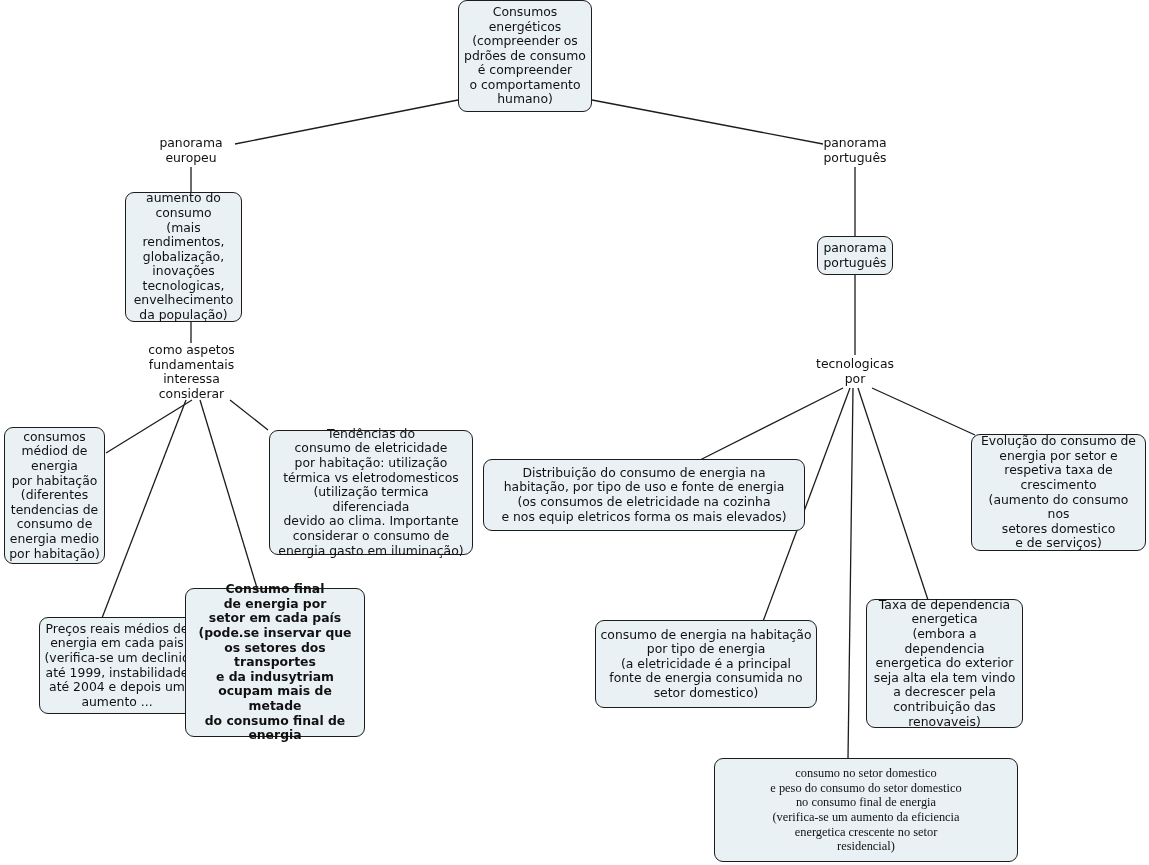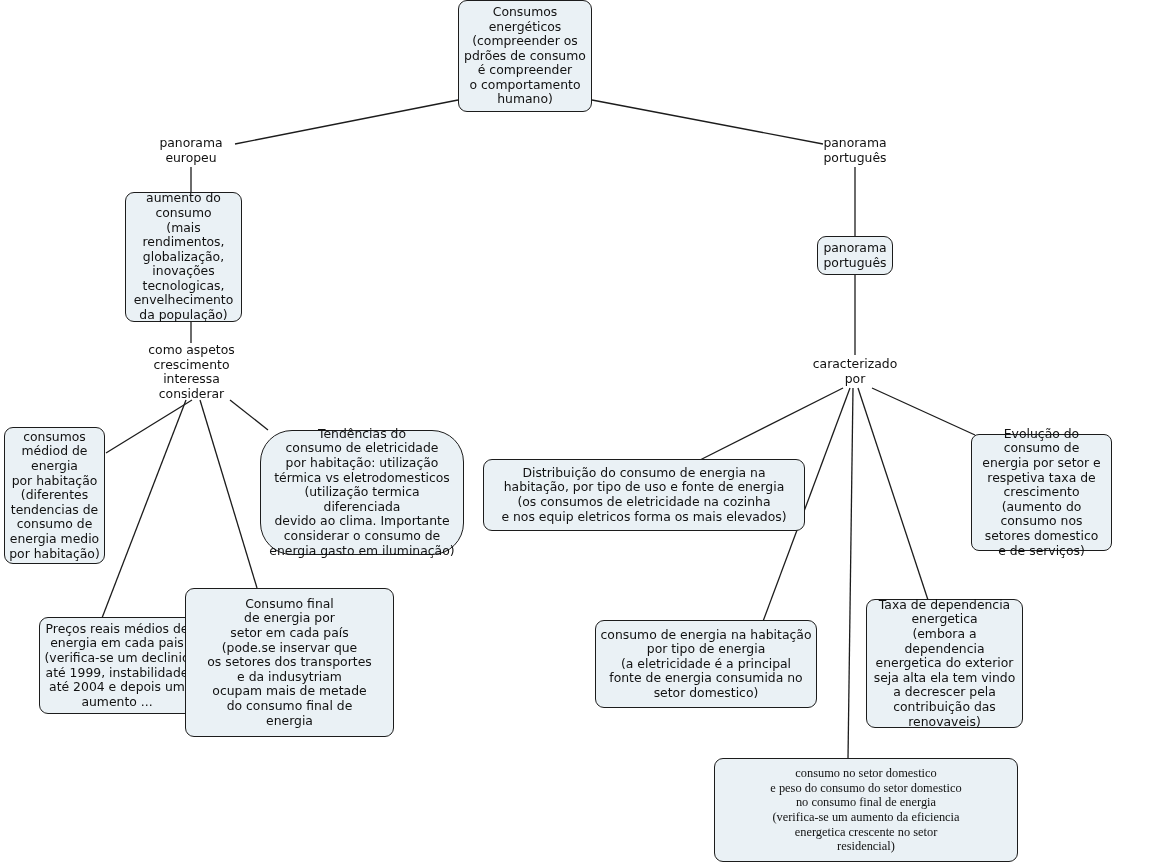--- a/index.html
+++ b/index.html
@@ -96,67 +96,67 @@
   <div class="node" style="left:125px; top:192px; width:117px; height:130px;">aumento do
 consumo
 (mais rendimentos,
 globalização,
 inovações
 tecnologicas,
 envelhecimento
 da população)</div>
 
   <div class="link-label" style="left:140px; top:343px; width:103px;">como aspetos
-crescimento
+fundamentais
 interessa
 considerar</div>
 
   <div class="node" style="left:4px; top:427px; width:101px; height:137px;">consumos
 médiod de
 energia
 por habitação
 (diferentes
 tendencias de
 consumo  de
 energia medio
 por habitação)</div>
 
   <div class="node" style="left:7px; top:617px; width:156px; height:97px;margin-left:32px;">Preços reais médios de
 energia em cada pais
 (verifica-se um declinio
 até 1999, instabilidade
 até 2004 e depois um
 aumento ...</div>
 
-  <div class="node" style="left:185px; top:588px; width:209px; height:149px;">Consumo final
+  <div class="node" style="left:185px; top:588px; width:180px; height:149px;font-weight:bold;">Consumo final
 de energia por
 setor em cada país
 (pode.se inservar que
 os setores dos transportes
 e da indusytriam
 ocupam mais de metade
 do consumo final de
 energia</div>
 
-  <div class="node" style="left:260px; top:430px; width:204px; height:125px;border-radius:32px;">Tendências do
+  <div class="node" style="left:269px; top:430px; width:204px; height:125px;">Tendências do
 consumo de eletricidade
 por habitação: utilização
 térmica vs eletrodomesticos
 (utilização termica diferenciada
 devido ao clima. Importante
 considerar o consumo de
 energia gasto em iluminação)</div>
 
   <div class="link-label" style="left:805px; top:136px; width:100px;">panorama
 português</div>
 
   <div class="node" style="left:817px; top:236px; width:76px; height:39px;">panorama
 português</div>
 
-  <div class="link-label" style="left:805px; top:357px; width:100px;">caracterizado
+  <div class="link-label" style="left:805px; top:357px; width:100px;">tecnologicas
 por</div>
 
   <div class="node" style="left:483px; top:459px; width:322px; height:72px;">Distribuição do consumo de energia na
 habitação, por tipo de uso e fonte de energia
 (os consumos de eletricidade na cozinha
 e nos equip eletricos forma os mais elevados)</div>
 
   <div class="node" style="left:866px; top:599px; width:157px; height:129px;">Taxa de dependencia
 energetica
 (embora a dependencia
@@ -165,21 +165,21 @@
 a decrescer pela
 contribuição das
 renovaveis)</div>
 
   <div class="node" style="left:595px; top:620px; width:222px; height:88px;">consumo de energia na habitação
 por tipo de energia
 (a eletricidade é a principal
 fonte de energia consumida no
 setor domestico)</div>
 
-  <div class="node" style="left:971px; top:434px; width:141px; height:117px;border-radius:8px;">Evolução do consumo de
+  <div class="node" style="left:971px; top:434px; width:175px; height:117px;">Evolução do consumo de
 energia por setor e
 respetiva taxa de
 crescimento
 (aumento do consumo nos
 setores domestico
 e de serviços)</div>
 
   <div class="node" style="left:714px; top:758px; width:304px; height:104px;font-family:Liberation Serif, serif;">consumo no setor domestico
 e peso do consumo do setor domestico
 no consumo final de energia

